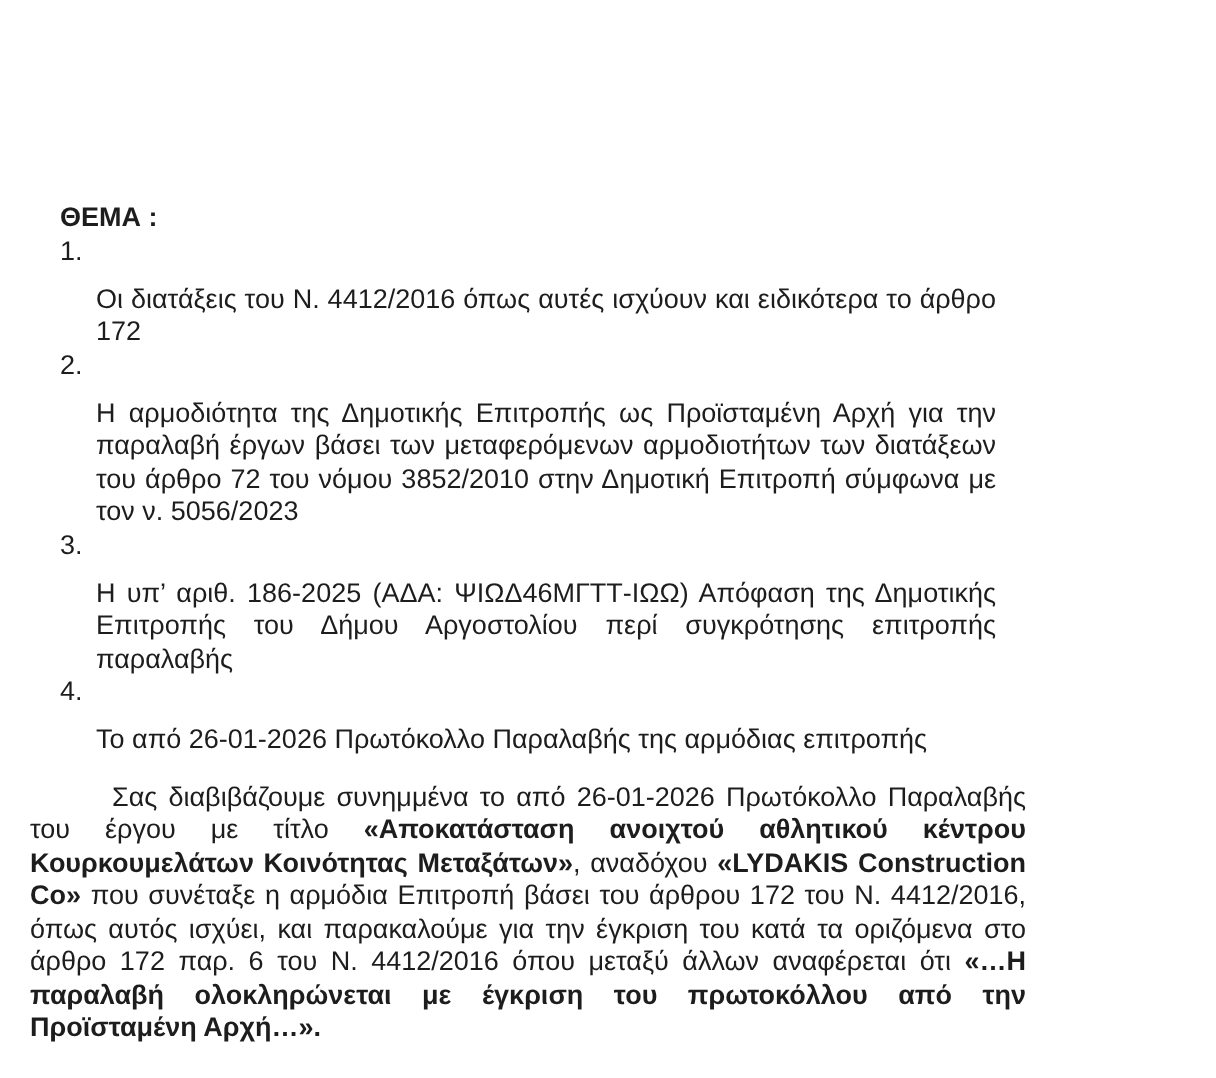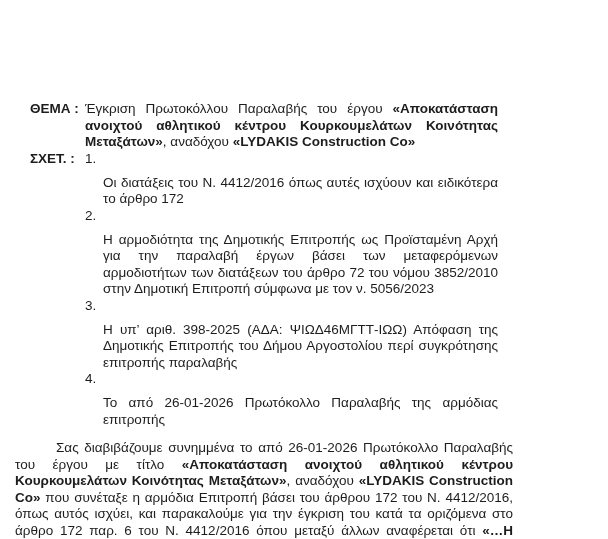--- a/index.html
+++ b/index.html
@@ -64,37 +64,35 @@
   .b { font-weight: bold; }
 </style>
 </head>
 <body>
 
 <div class="page">
   <div class="doc">
 
     <div class="hang-row">
       <div class="hlabel">ΘΕΜΑ :</div>
-      <div class="htext"><span>Έγκριση Πρωτοκόλλου Παραλαβής του έργου </span><span class="b">«Αποκατάσταση ανοιχτού αθλητικού κέντρου Κουρκουμελάτων Κοινότητας Μεταξάτων»</span><span>, αναδόχου </span><span class="b">«LYDAKIS Construction Co»</span></div>
     </div>
 
     <div class="hang-row">
-      <div class="hlabel">ΣΧΕΤ. :</div>
       <ol class="refs-list">
         <li class="ref-item">
           <span class="ref-num">1.</span>
           <span class="ref-text">Οι διατάξεις του Ν. 4412/2016 όπως αυτές ισχύουν και ειδικότερα το άρθρο 172</span>
         </li>
         <li class="ref-item">
           <span class="ref-num">2.</span>
           <span class="ref-text">Η αρμοδιότητα της Δημοτικής Επιτροπής ως Προϊσταμένη Αρχή για την παραλαβή έργων βάσει των μεταφερόμενων αρμοδιοτήτων των διατάξεων του άρθρο 72 του νόμου 3852/2010 στην Δημοτική Επιτροπή σύμφωνα με τον ν. 5056/2023</span>
         </li>
         <li class="ref-item">
           <span class="ref-num">3.</span>
-          <span class="ref-text">Η υπ’ αριθ. 398-2025 (ΑΔΑ: ΨΙΩΔ46ΜΓΤΤ-ΙΩΩ) Απόφαση της Δημοτικής Επιτροπής του Δήμου Αργοστολίου περί συγκρότησης επιτροπής παραλαβής</span>
+          <span class="ref-text">Η υπ’ αριθ. 186-2025 (ΑΔΑ: ΨΙΩΔ46ΜΓΤΤ-ΙΩΩ) Απόφαση της Δημοτικής Επιτροπής του Δήμου Αργοστολίου περί συγκρότησης επιτροπής παραλαβής</span>
         </li>
         <li class="ref-item">
           <span class="ref-num">4.</span>
           <span class="ref-text">Το από 26-01-2026 Πρωτόκολλο Παραλαβής της αρμόδιας επιτροπής</span>
         </li>
       </ol>
     </div>
 
     <div class="body-par"><span>Σας διαβιβάζουμε συνημμένα το από 26-01-2026 Πρωτόκολλο Παραλαβής του έργου με τίτλο </span><span class="b">«Αποκατάσταση ανοιχτού αθλητικού κέντρου Κουρκουμελάτων Κοινότητας Μεταξάτων»</span><span>, αναδόχου </span><span class="b">«LYDAKIS Construction Co»</span><span> που συνέταξε η αρμόδια Επιτροπή βάσει του άρθρου 172 του Ν. 4412/2016, όπως αυτός ισχύει, και παρακαλούμε για την έγκριση του κατά τα οριζόμενα στο άρθρο 172 παρ. 6 του Ν. 4412/2016 όπου μεταξύ άλλων αναφέρεται ότι </span><span class="b">«…Η παραλαβή ολοκληρώνεται με έγκριση του πρωτοκόλλου από την Προϊσταμένη Αρχή…».</span></div>
 

